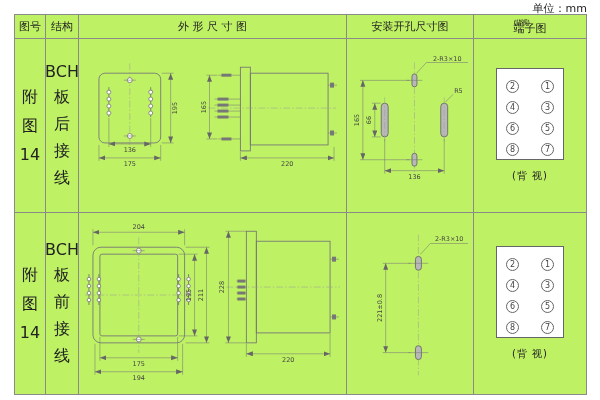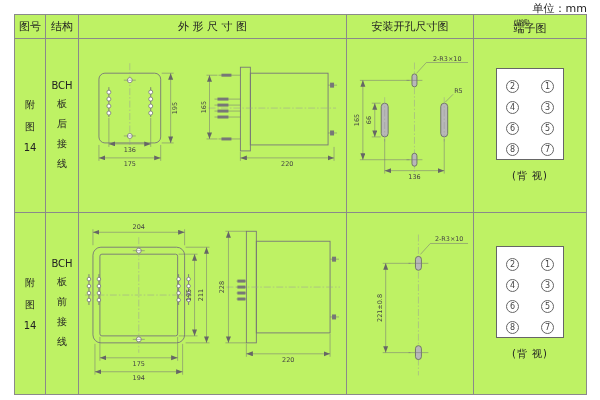--- a/index.html
+++ b/index.html
@@ -20,21 +20,21 @@
   .cell{
     border-right:1px solid #8a8a8a;border-bottom:1px solid #8a8a8a;
     display:flex;align-items:center;justify-content:center;
     position:relative;box-sizing:border-box;overflow:hidden;
   }
   .last-col{border-right:none;}
   .last-row{border-bottom:none;}
   .th{font-size:11px;color:#222;white-space:nowrap;}
   .th-stack{display:flex;flex-direction:column;align-items:flex-start;line-height:1;}
   .th-super{font-size:7px;color:#222;margin-bottom:-4px;letter-spacing:-1px;}
-  .vstack{display:flex;flex-direction:column;align-items:center;gap:8px;font-size:10px;color:#222;}
+  .vstack{display:flex;flex-direction:column;align-items:center;gap:8px;font-size:16px;color:#222;}
   .vstack.tight{gap:6px;}
   svg{display:block;}
   svg .ln{stroke:#777;stroke-width:.9;fill:none;}
   svg .dl{stroke:#777;stroke-width:.55;fill:none;}
   svg .cl{stroke:#9a9a9a;stroke-width:.5;stroke-dasharray:7 2 1.5 2;fill:none;}
   svg .dt{font-size:6.5px;fill:#444;}
   svg .pin{fill:#fff;stroke:#777;stroke-width:.8;}
   svg .pf{fill:#777;stroke:none;}
   svg .slot{fill:#b8b8b8;stroke:#606060;stroke-width:.8;}
   .term-wrap{display:flex;flex-direction:column;align-items:center;}

